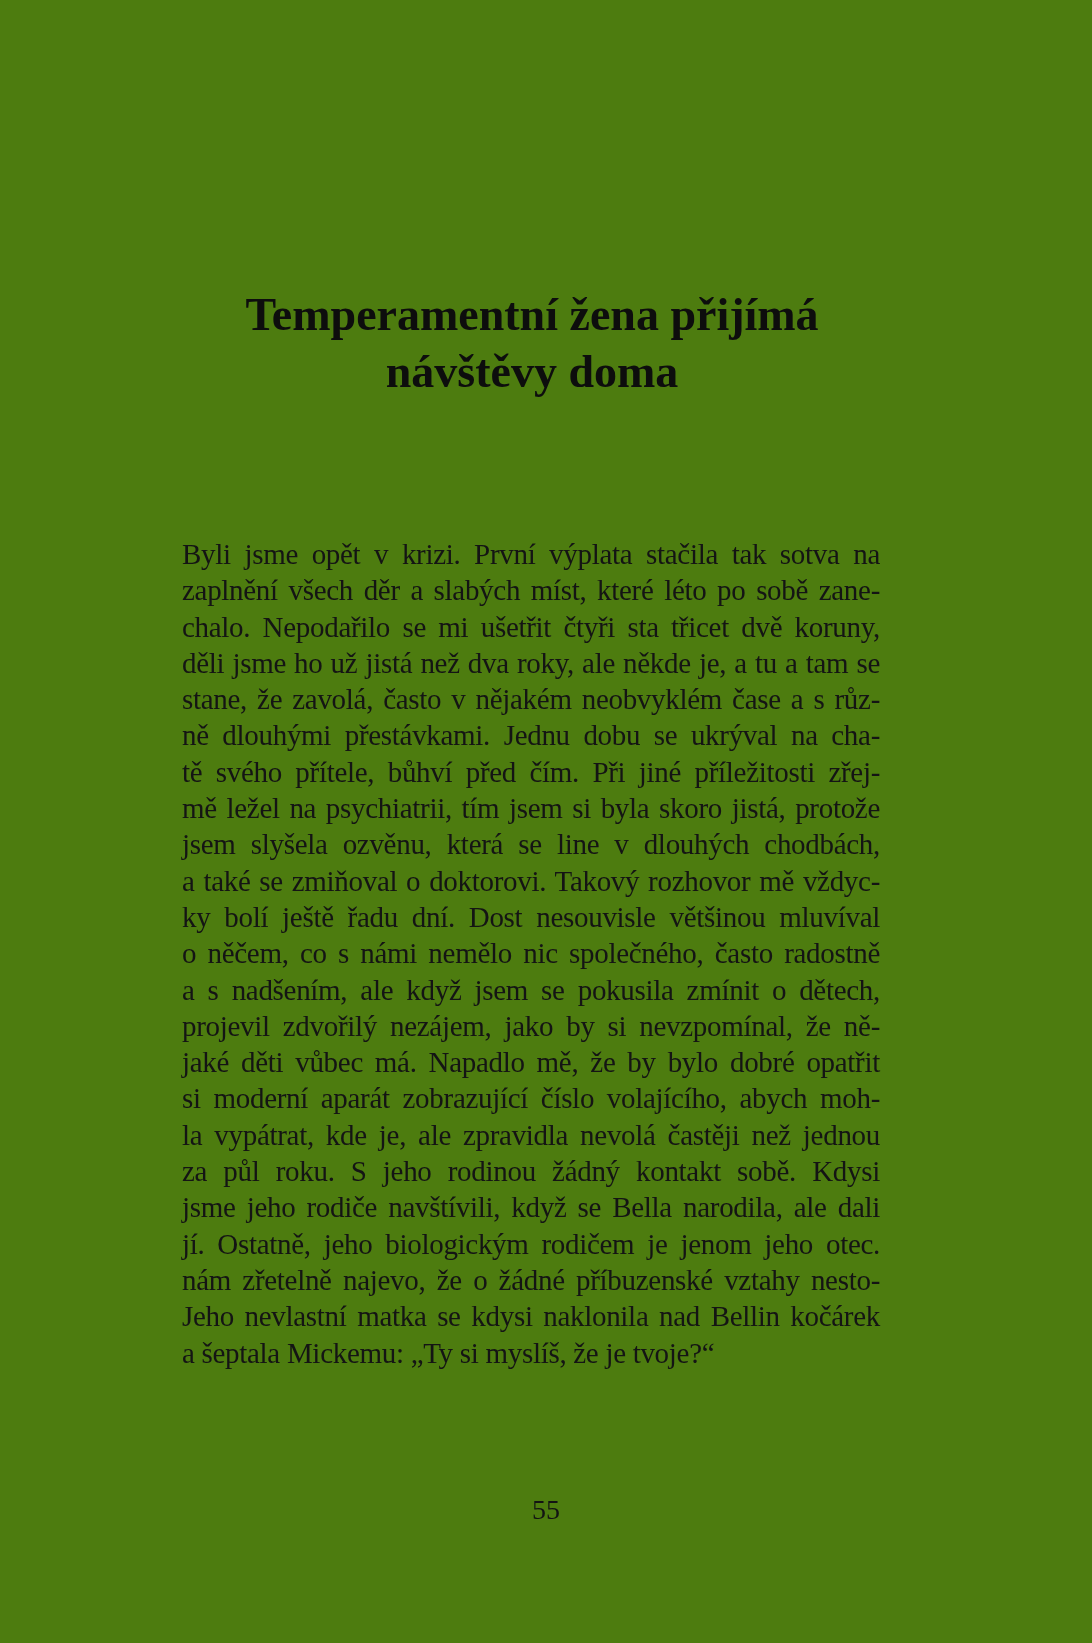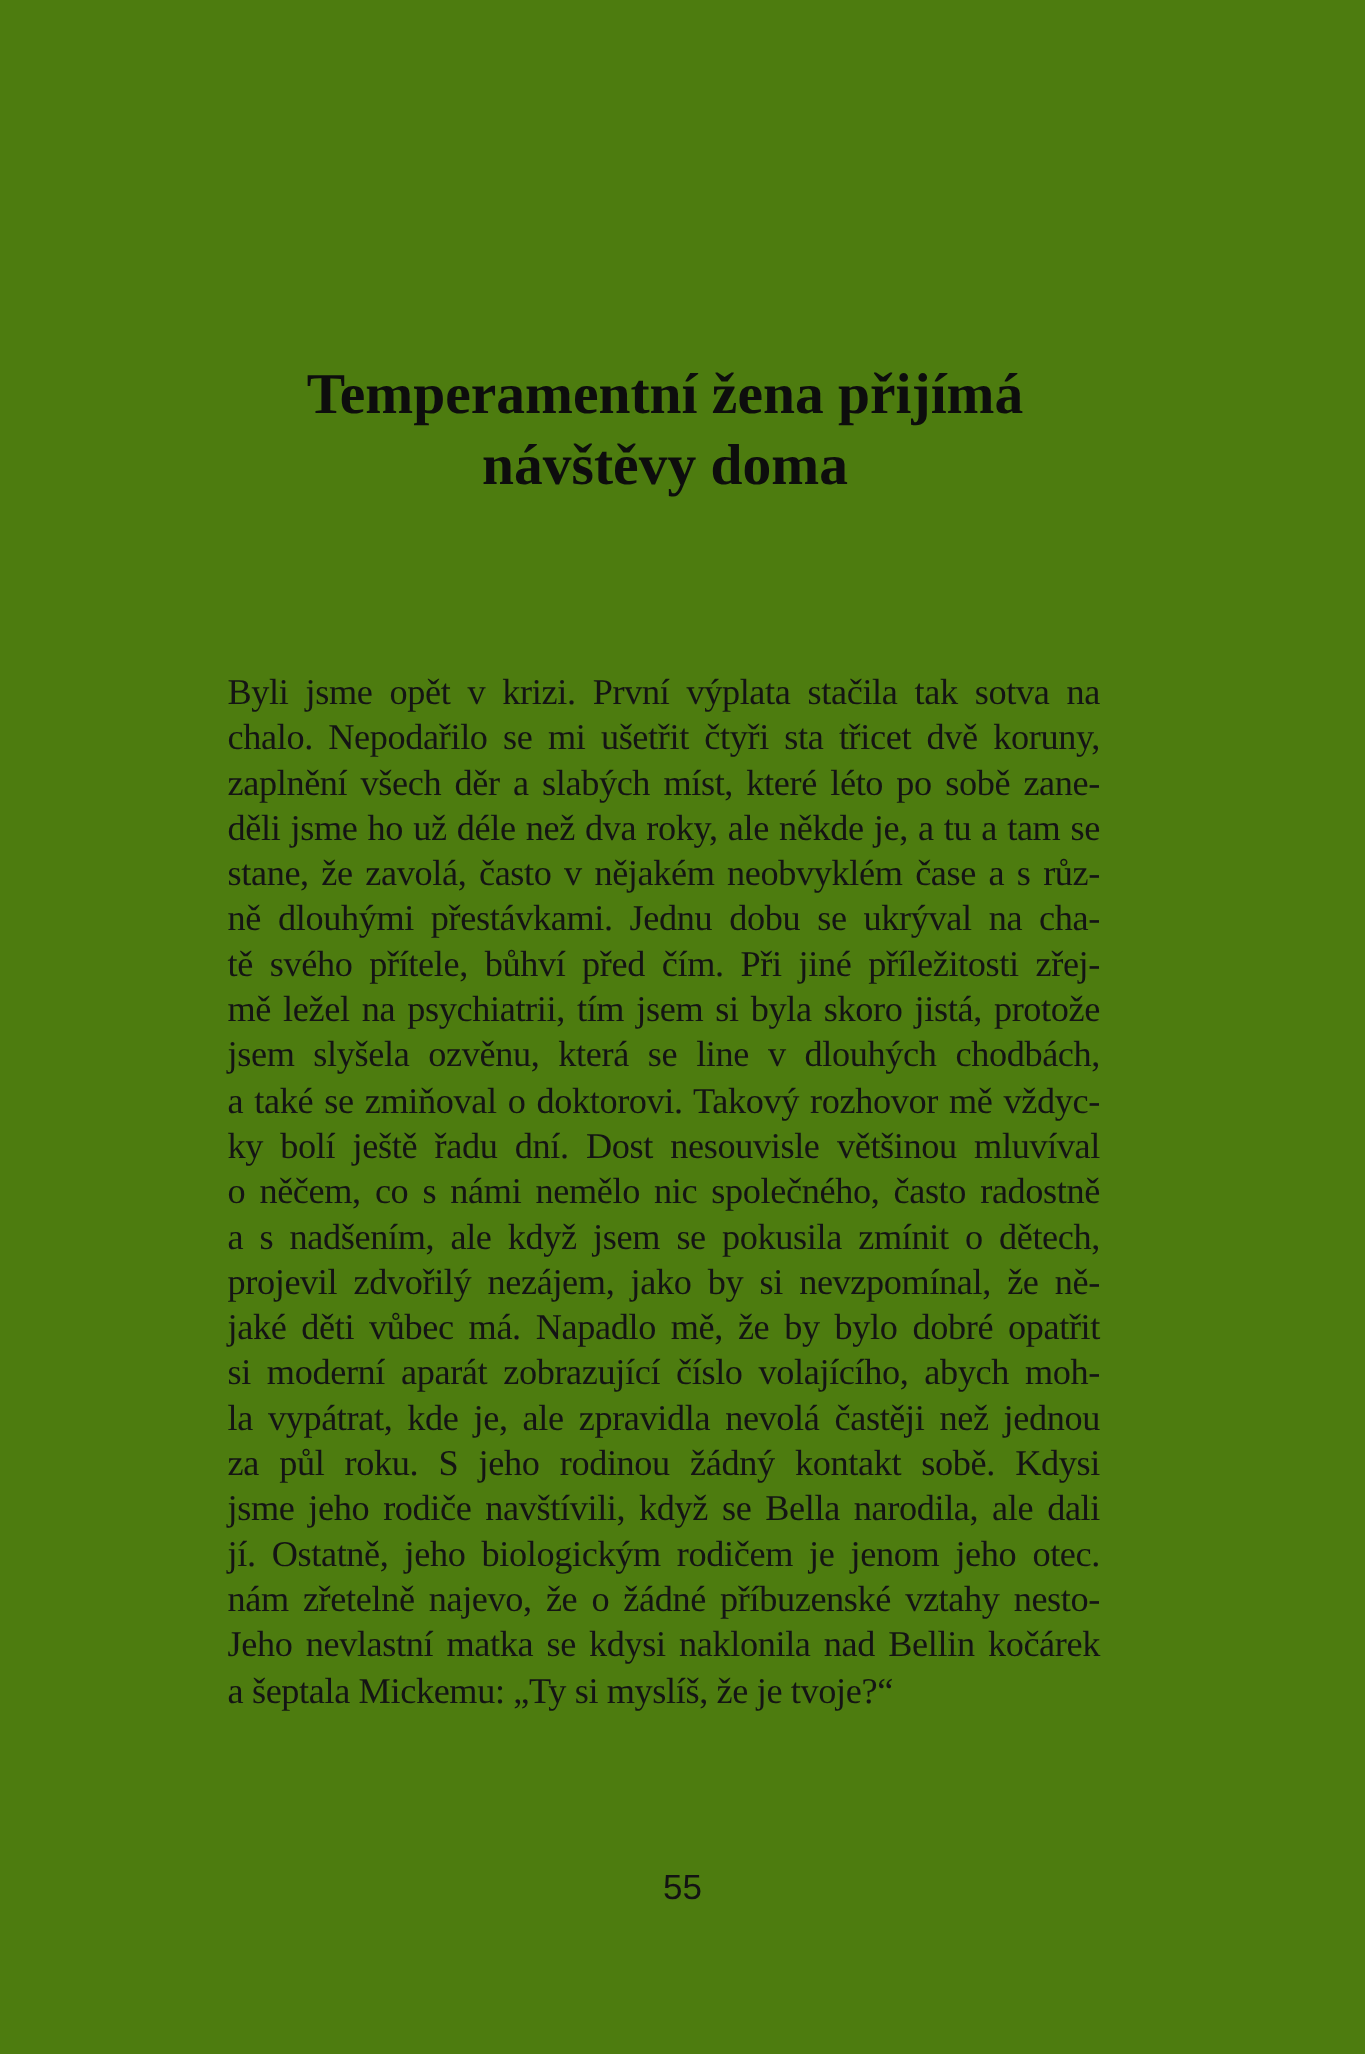--- a/index.html
+++ b/index.html
@@ -48,40 +48,40 @@
   .body-text .line.last {
     text-align: left;
     text-align-last: left;
   }
   .page-number {
     position: absolute;
     left: 0;
     top: 1494px;
     width: 100%;
     text-align: center;
-    font-family: Liberation Sans, sans-serif;
+    font-family: Liberation Serif, serif;
     font-size: 28px;
     color: #131313;
   }
 </style>
 </head>
 <body>
 
 <div class="page">
 
   <div class="chapter-title">
     <div>Temperamentní žena přijímá</div>
     <div>návštěvy doma</div>
   </div>
 
   <div class="body-text">
       <div class="line">Byli jsme opět v krizi. První výplata stačila tak sotva na</div>
+      <div class="line">zaplnění všech děr a slabých míst, které léto po sobě zane-</div>
       <div class="line">chalo. Nepodařilo se mi ušetřit čtyři sta třicet dvě koruny,</div>
-      <div class="line">zaplnění všech děr a slabých míst, které léto po sobě zane-</div>
-      <div class="line">děli jsme ho už déle než dva roky, ale někde je, a tu a tam se</div>
+      <div class="line">děli jsme ho už jistá než dva roky, ale někde je, a tu a tam se</div>
       <div class="line">stane, že zavolá, často v nějakém neobvyklém čase a s růz-</div>
       <div class="line">ně dlouhými přestávkami. Jednu dobu se ukrýval na cha-</div>
       <div class="line">tě svého přítele, bůhví před čím. Při jiné příležitosti zřej-</div>
       <div class="line">mě ležel na psychiatrii, tím jsem si byla skoro jistá, protože</div>
       <div class="line">jsem slyšela ozvěnu, která se line v dlouhých chodbách,</div>
       <div class="line">a také se zmiňoval o doktorovi. Takový rozhovor mě vždyc-</div>
       <div class="line">ky bolí ještě řadu dní. Dost nesouvisle většinou mluvíval</div>
       <div class="line">o něčem, co s námi nemělo nic společného, často radostně</div>
       <div class="line">a s nadšením, ale když jsem se pokusila zmínit o dětech,</div>
       <div class="line">projevil zdvořilý nezájem, jako by si nevzpomínal, že ně-</div>

